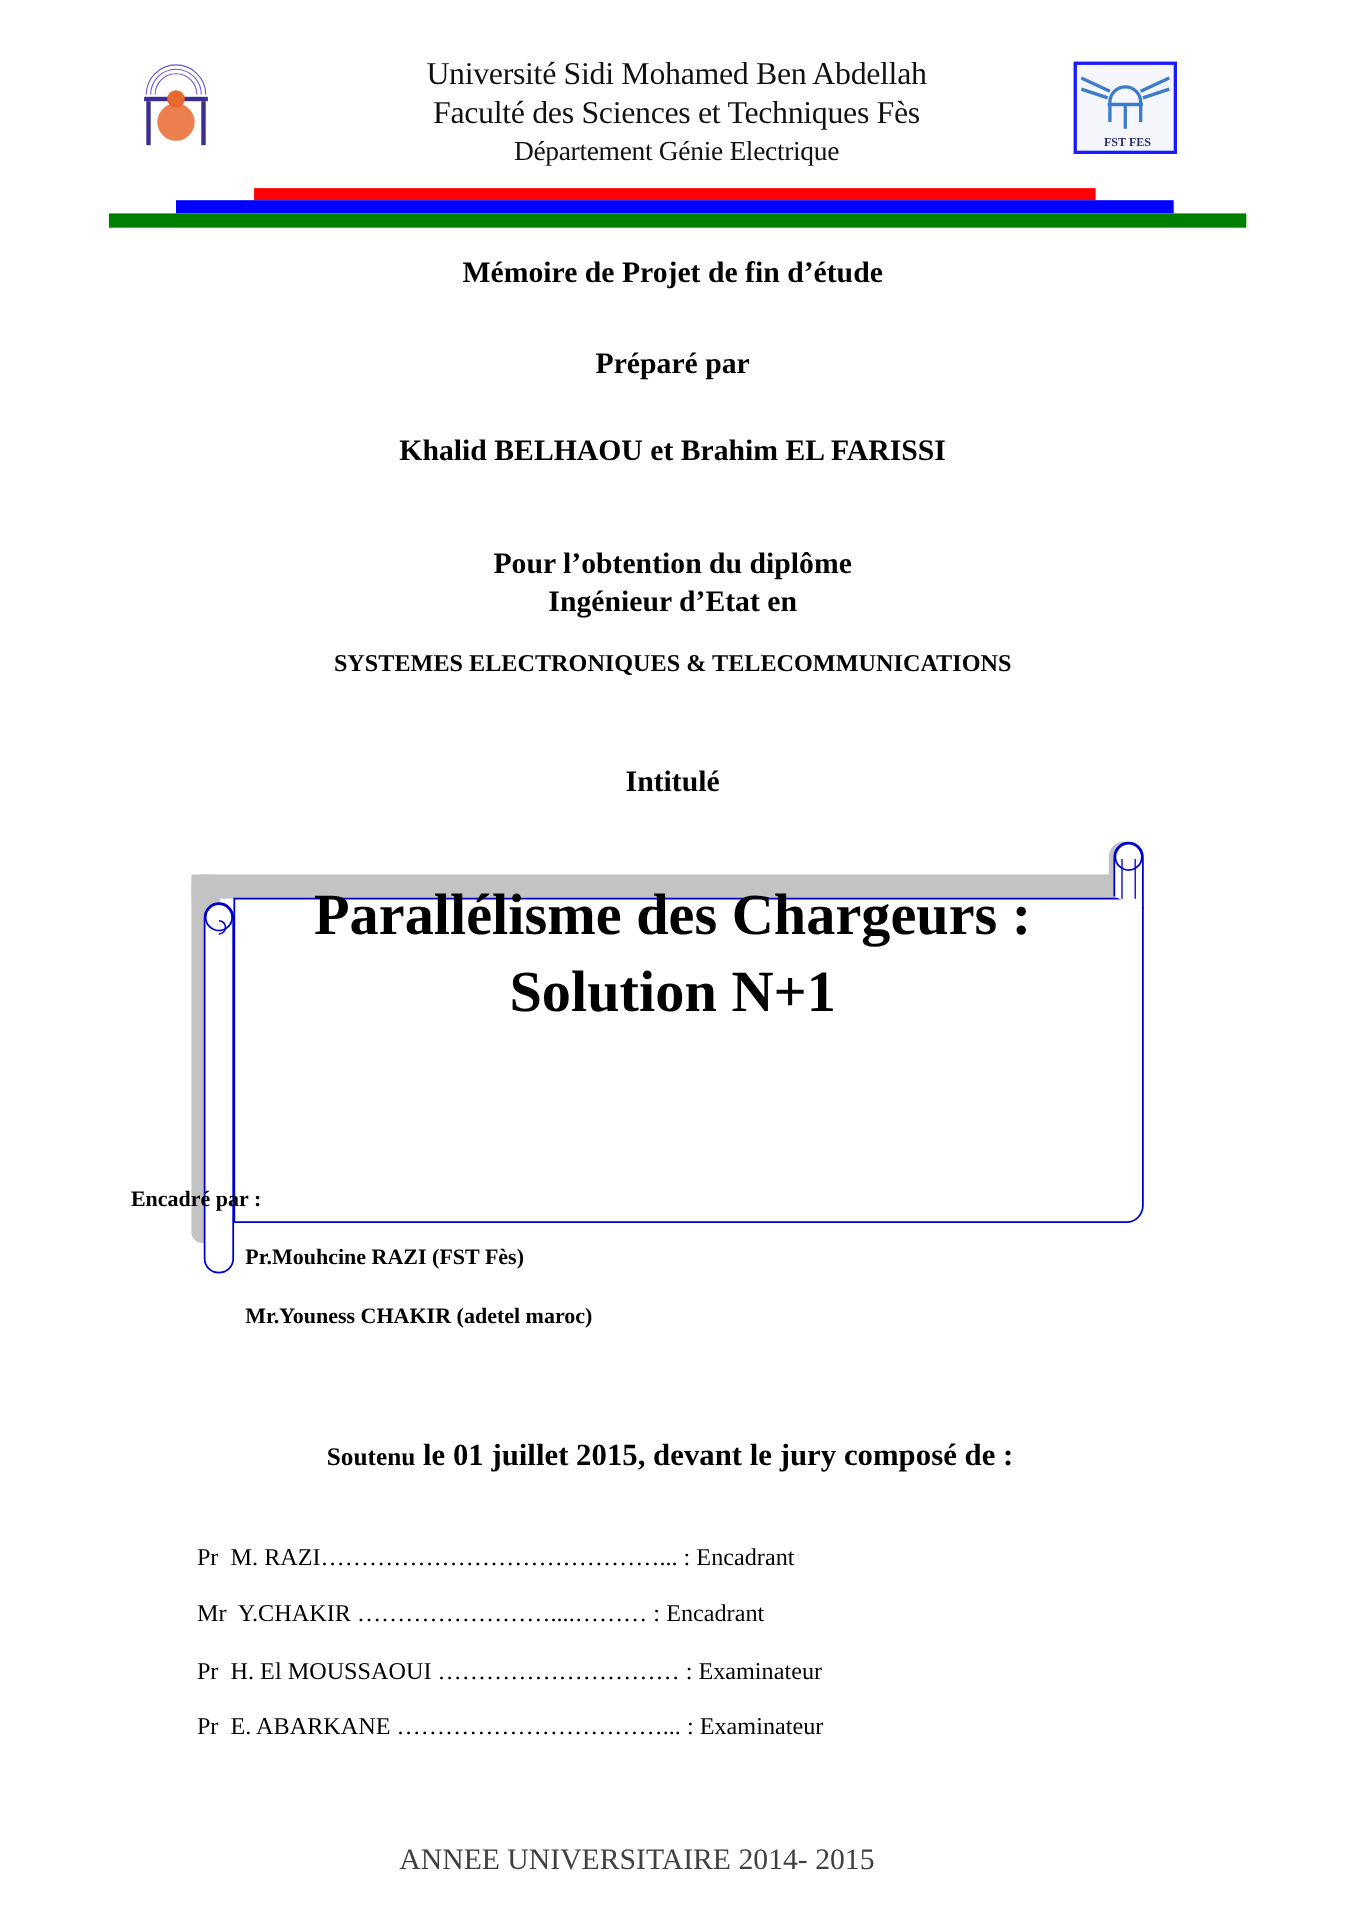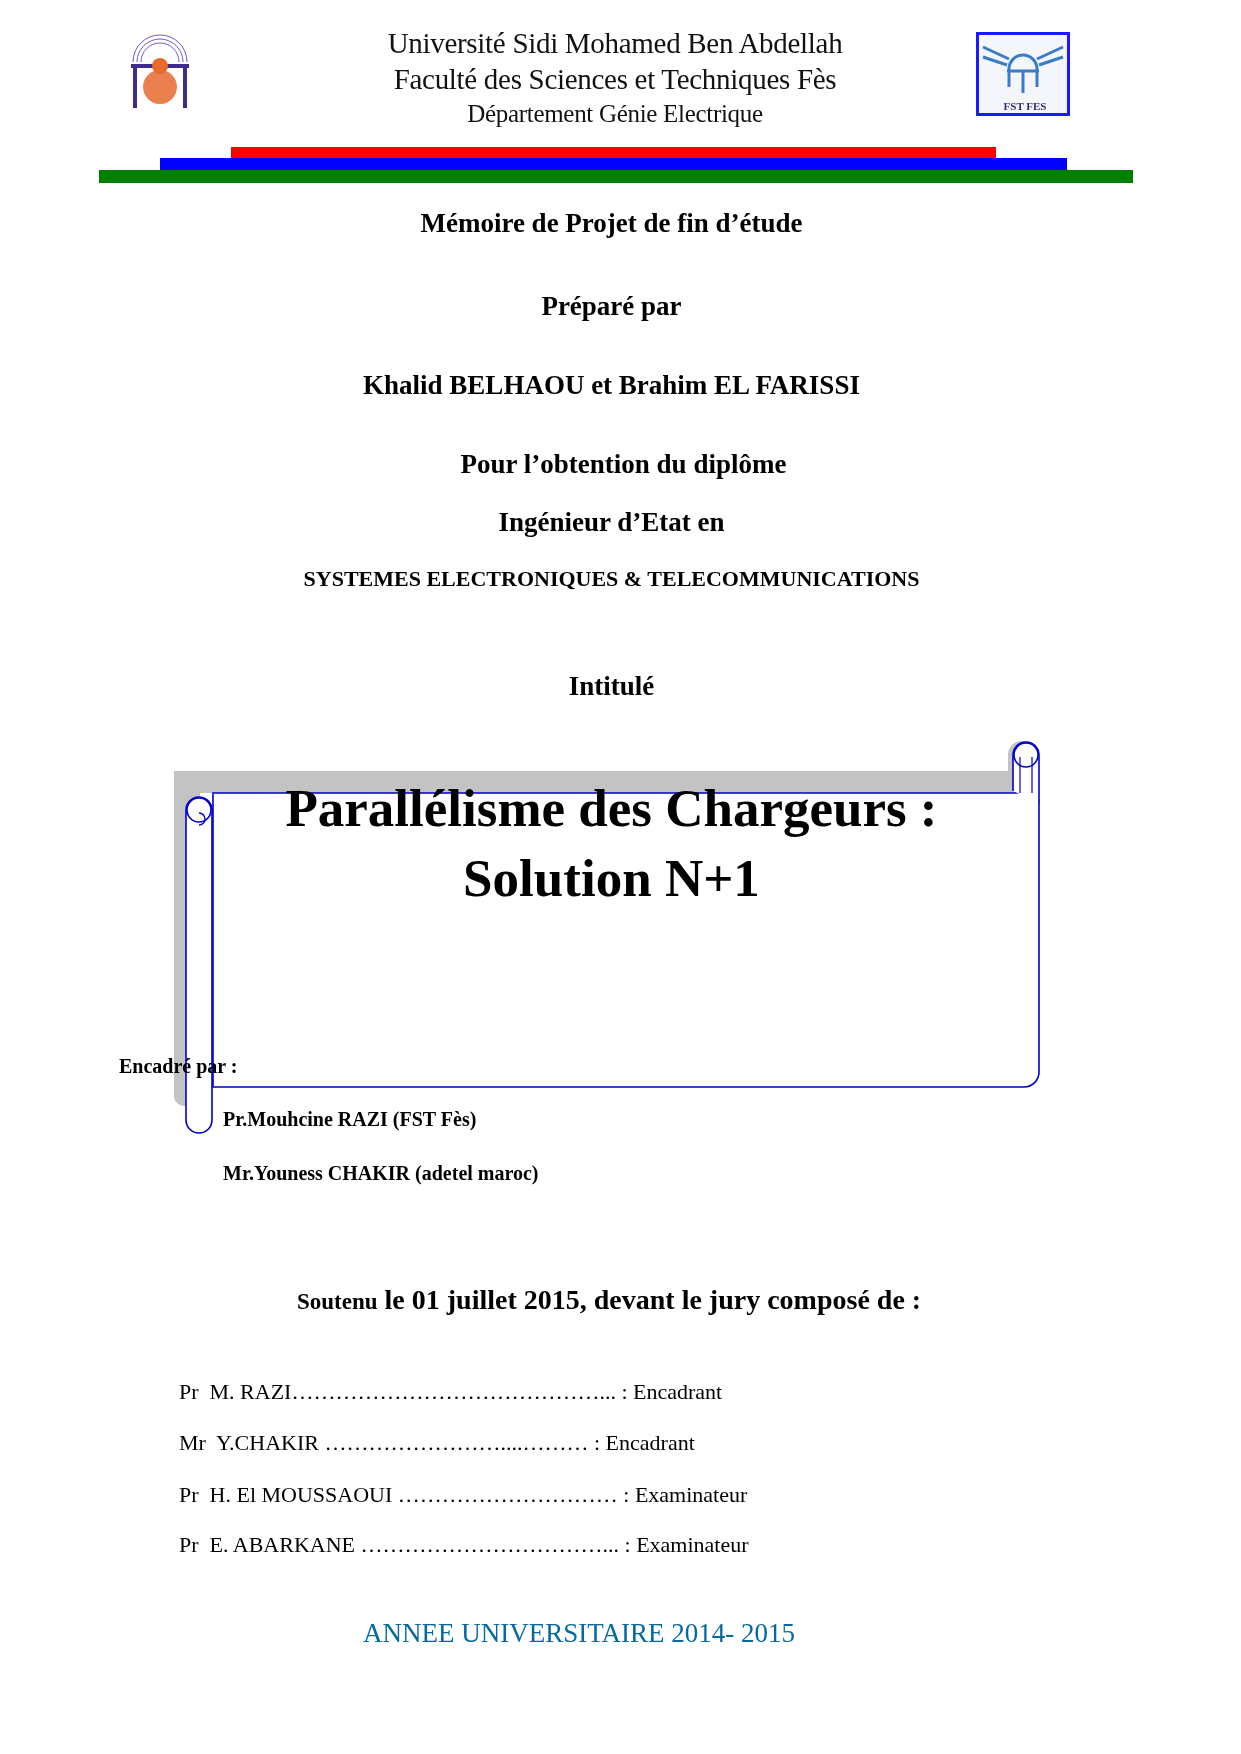--- a/index.html
+++ b/index.html
@@ -1,17 +1,17 @@
 <!DOCTYPE html>
 <html><head>
 <meta charset="utf-8">
 <style>
   html, body { margin:0; padding:0; background:#ffffff; }
   body { width:1241px; height:1754px; position:relative; overflow:hidden; font-family:"Liberation Serif", serif; color:#000; }
-  .abs { position:absolute; }
+  .abs { position:absolute;margin-top:24px; }
   .center { left:0; width:1223px; text-align:center; }
   .hdr { font-family:"Liberation Serif", serif; font-size:29px; line-height:34px; color:#111; letter-spacing:-0.3px; left:300px; width:630px; text-align:center; }
   .bold { font-weight:bold; }
   .l26 { font-size:27px; line-height:32px; }
   .l22 { font-size:22px; line-height:26px; }
   .title { font-size:53px; line-height:62px; font-weight:bold; }
   .jury { font-size:22px; line-height:28px; font-weight:normal; left:179px; white-space:pre; }
   .sup { font-size:20px; line-height:28px; font-weight:bold; }
 </style>
 </head>
@@ -54,21 +54,21 @@
   <div style="position:absolute; left:0; width:92px; bottom:1px; text-align:center; font-family:'Liberation Serif', serif; font-weight:bold; font-size:11px; color:#2b2f7a;">FST FES</div>
 </div>
 
 <div class="abs" style="left:231px; top:147px; width:765px; height:11px; background:#ff0000;"></div>
 <div class="abs" style="left:160px; top:158px; width:907px; height:12px; background:#0000ff;"></div>
 <div class="abs" style="left:99px; top:170px; width:1034px; height:13px; background:#008000;"></div>
 
 <div class="abs center bold l26" style="top:207px;">Mémoire de Projet de fin d’étude</div>
 <div class="abs center bold l26" style="top:290px;">Préparé par</div>
 <div class="abs center bold l26" style="top:369px;">Khalid BELHAOU et Brahim EL FARISSI</div>
-<div class="abs center bold l26" style="top:448px;padding-left:12px;">Pour l’obtention du diplôme</div>
+<div class="abs center bold l26" style="top:472px;">Pour l’obtention du diplôme</div>
 <div class="abs center bold l26" style="top:506px;">Ingénieur d’Etat en</div>
 <div class="abs center bold l22" style="top:566px;">SYSTEMES ELECTRONIQUES &amp; TELECOMMUNICATIONS</div>
 <div class="abs center bold l26" style="top:670px;">Intitulé</div>
 
 <div class="abs" style="left:170px; top:715px; width:880px; height:440px;">
   <svg width="880" height="440" viewBox="0 0 880 440" style="position:absolute; left:0; top:0;">
 
     <path d="M18 57 L838 57 L838 40 A14 14 0 0 1 866 40 L866 57 L18 57 Z" fill="#c3c3c3"></path>
     <rect x="4" y="56" width="26" height="335" rx="10" fill="#c3c3c3"></rect>
     <rect x="4" y="56" width="860" height="22" fill="#c3c3c3"></rect>
@@ -93,13 +93,13 @@
 
 <div class="abs" style="left:289px; top:1266px; font-weight:bold; white-space:pre;">
   <span style="font-size:23px;">Soutenu</span><span style="font-size:28px;"> le 01 juillet 2015, devant le jury composé de :</span>
 </div>
 
 <div class="abs jury" style="top:1378px;"><span>Pr  M. RAZI……………………………………... </span><span>: Encadrant</span></div>
 <div class="abs jury" style="top:1429px;"><span>Mr  Y.CHAKIR ……………………....……… </span><span>: Encadrant</span></div>
 <div class="abs jury" style="top:1481px;"><span>Pr  H. El MOUSSAOUI ………………………… </span><span>: Examinateur</span></div>
 <div class="abs jury" style="top:1531px;"><span>Pr  E. ABARKANE ……………………………... </span><span>: Examinateur</span></div>
 
-<div class="abs" style="left:363px; top:1617px; font-size:27px; line-height:32px; color:#0369a1;">ANNEE UNIVERSITAIRE 2014- 2015</div>
+<div class="abs" style="left:363px; top:1650px; font-size:27px; line-height:32px; color:#404040;">ANNEE UNIVERSITAIRE 2014- 2015</div>
 
 </body></html>

